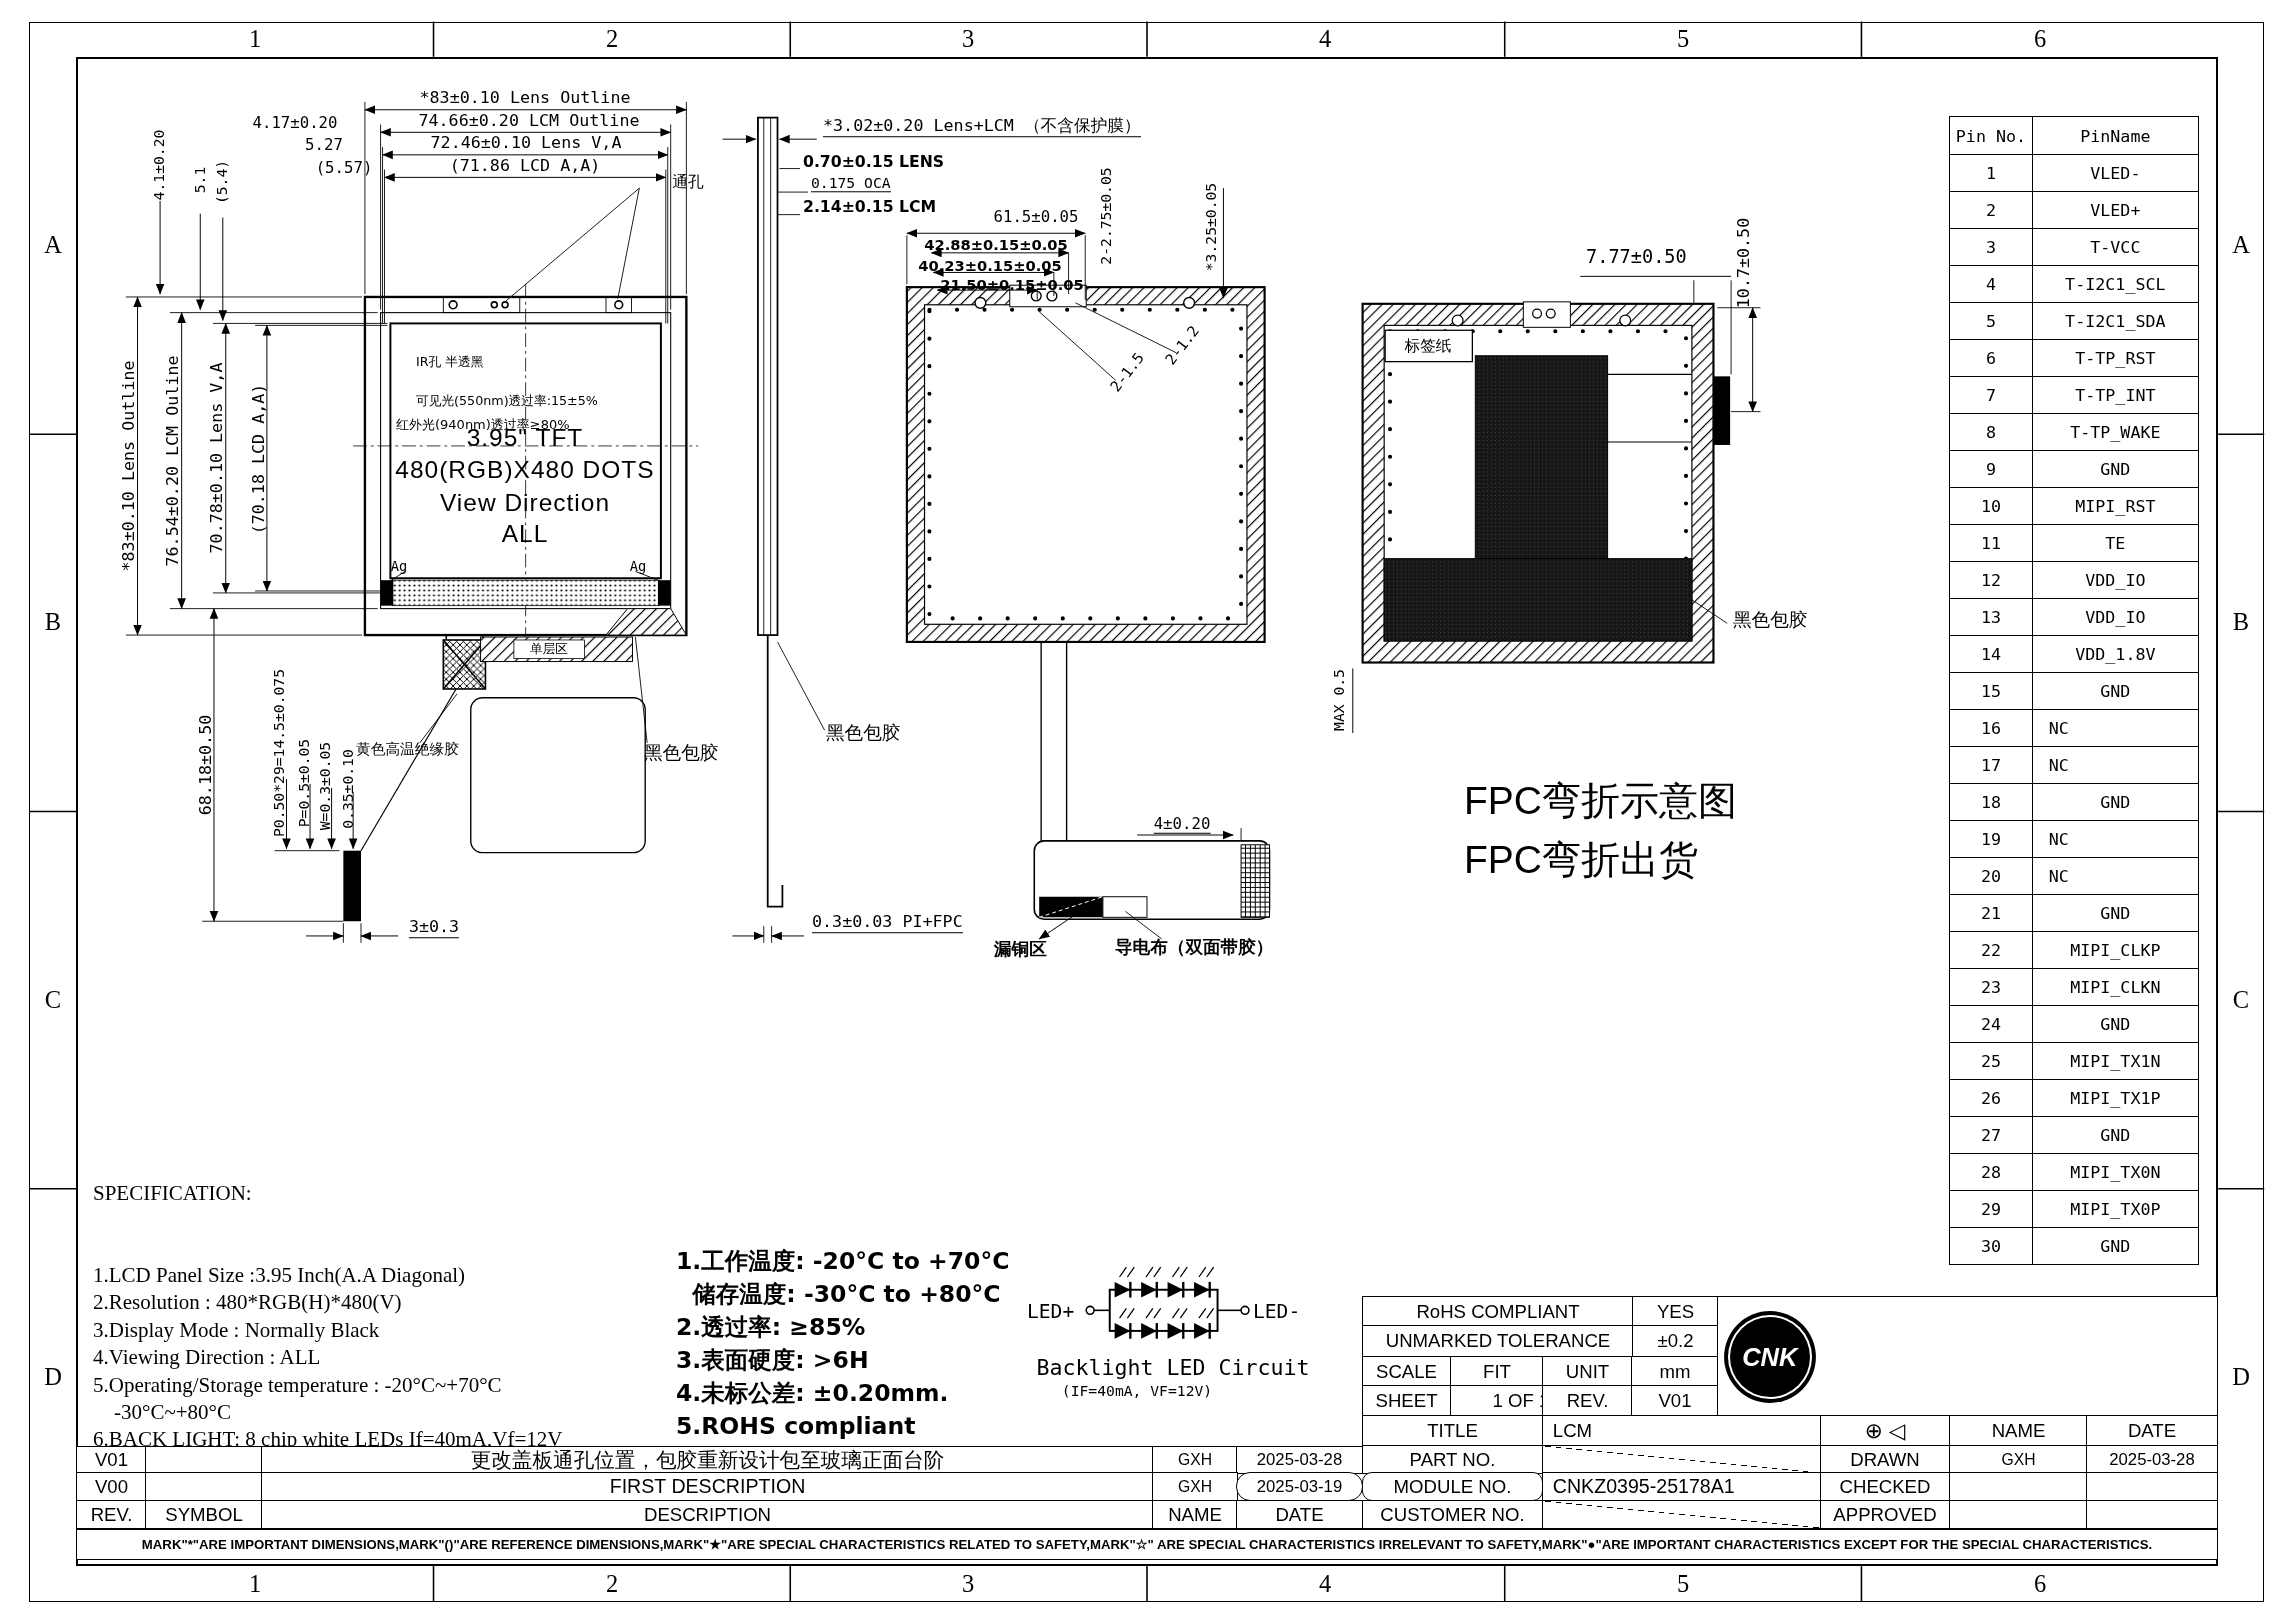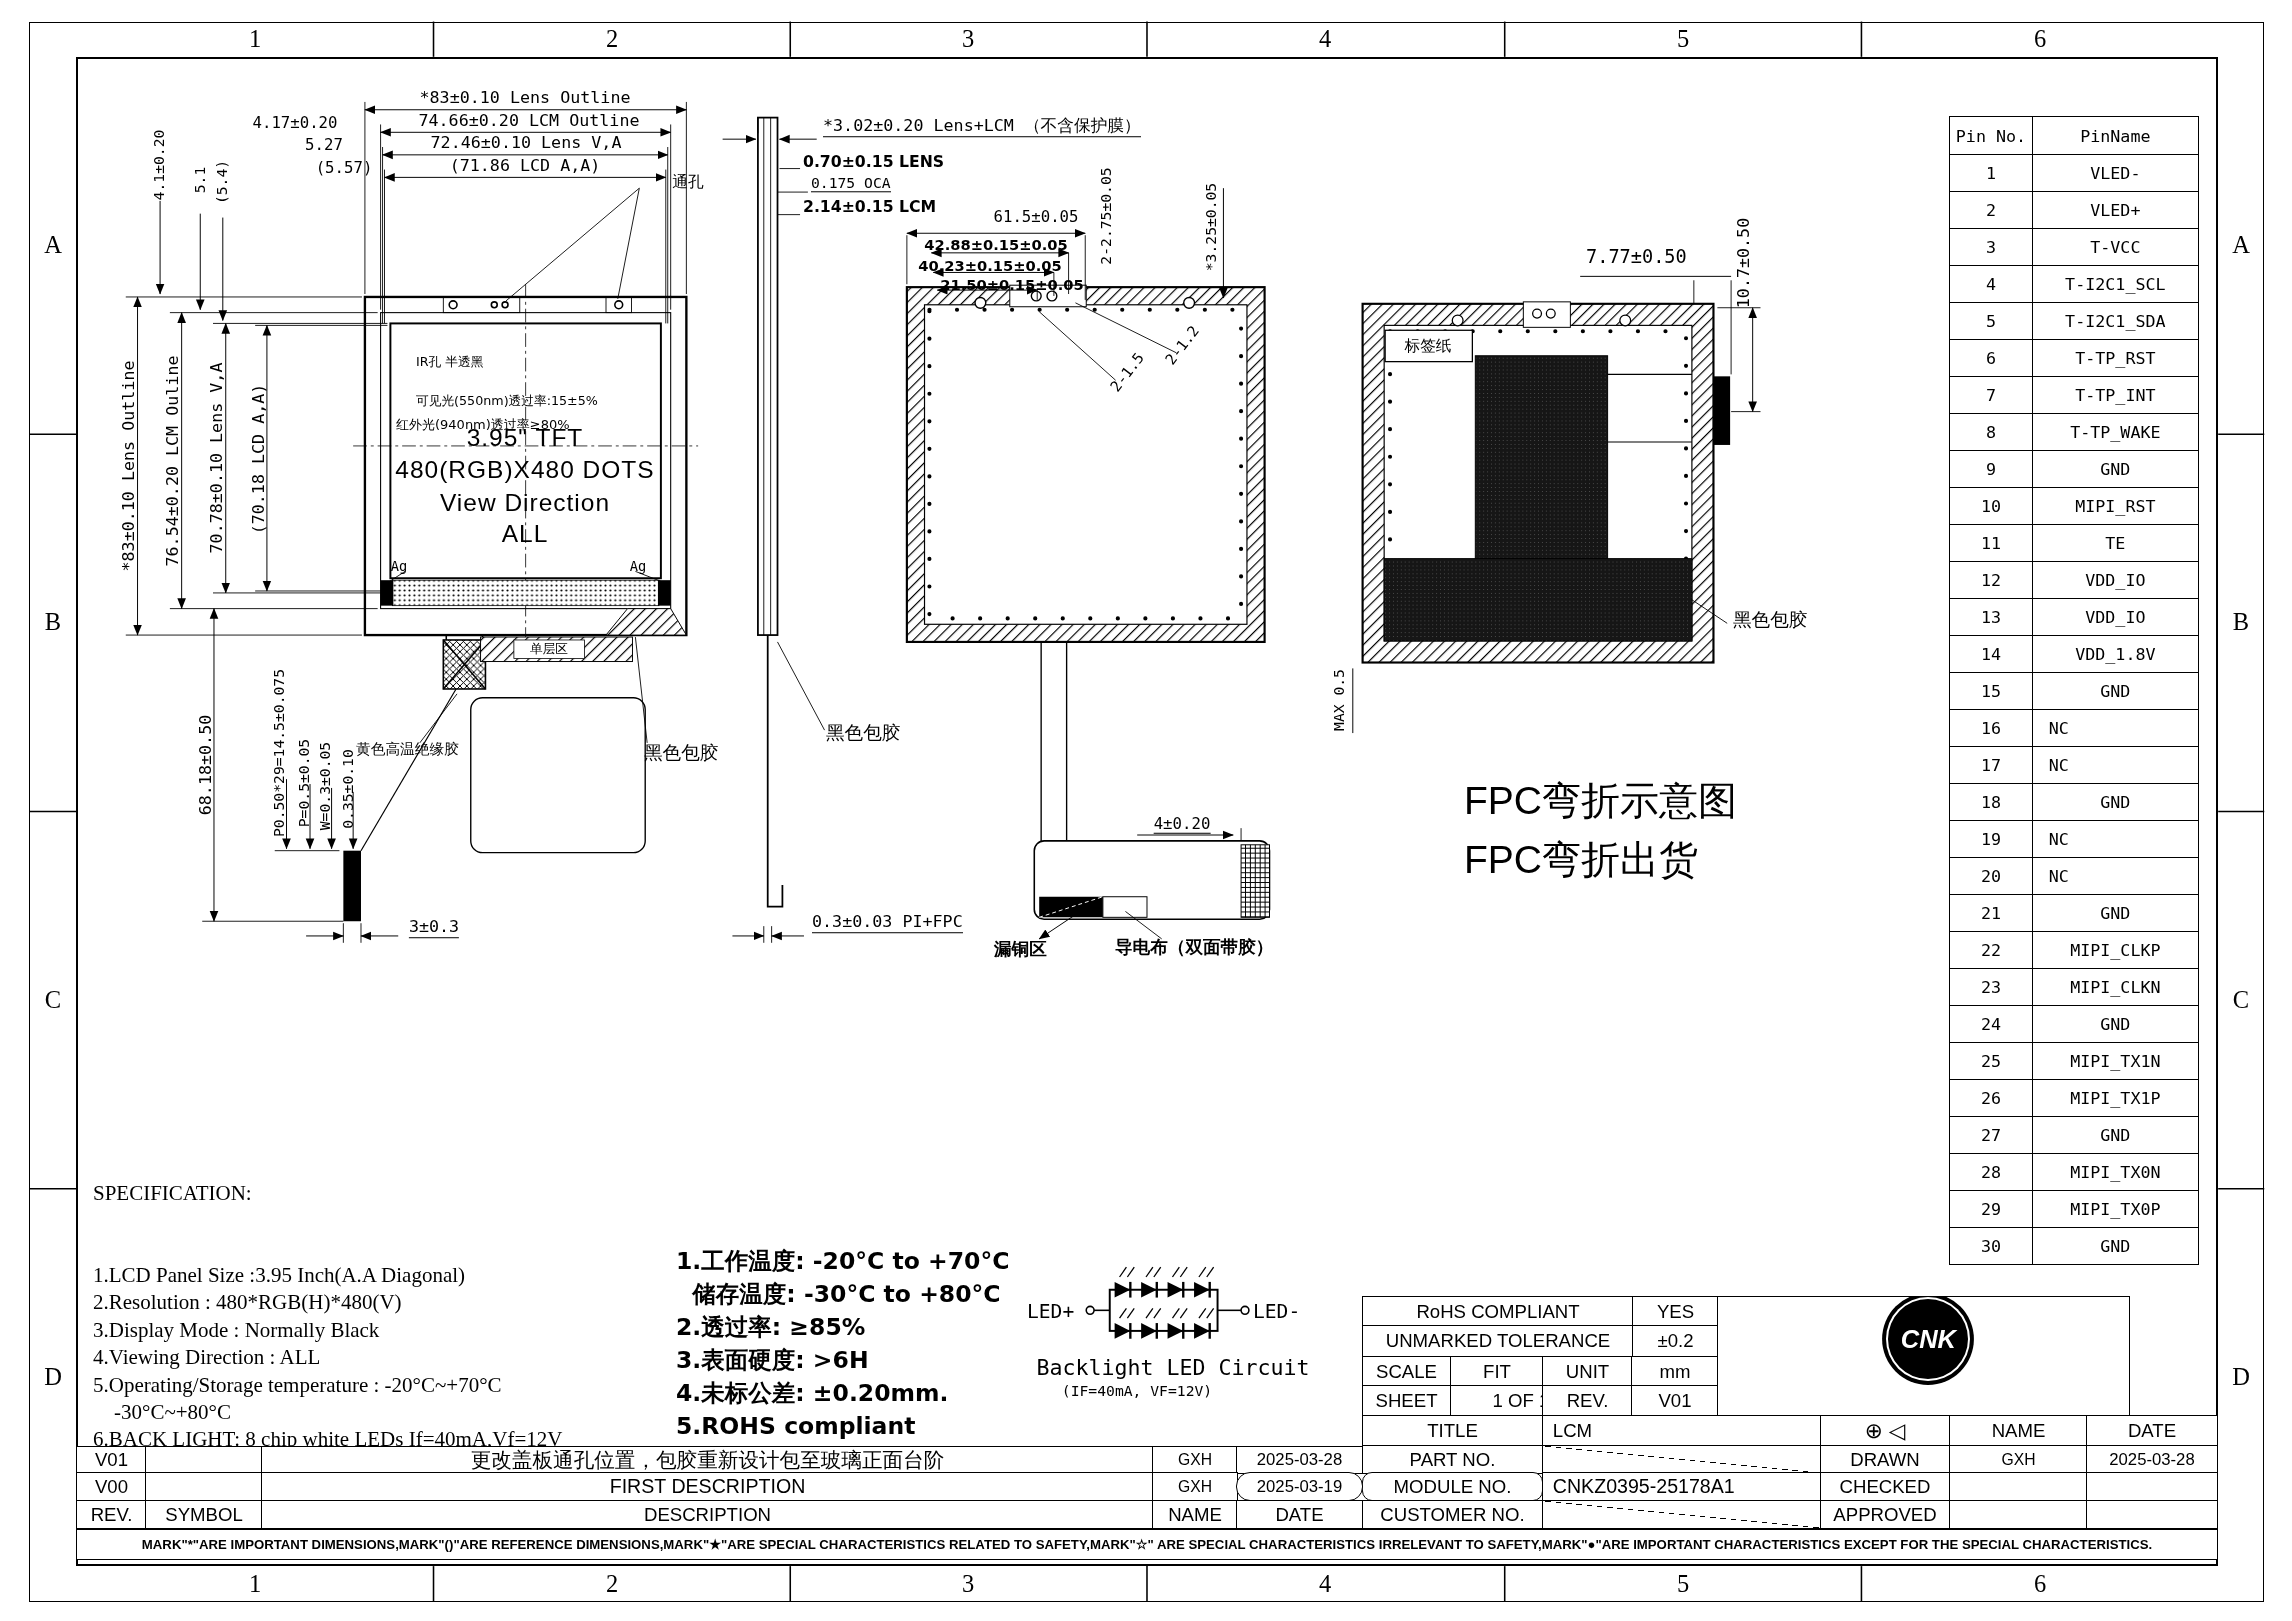--- a/index.html
+++ b/index.html
@@ -536,21 +536,21 @@
   <div class="cell" style="left:1632px;top:1325px;width:87px;height:32px;">±0.2</div>
   <div class="cell" style="left:1362px;top:1356px;width:89px;height:31px;">SCALE</div>
   <div class="cell" style="left:1450px;top:1356px;width:94px;height:31px;">FIT</div>
   <div class="cell" style="left:1542px;top:1356px;width:91px;height:31px;">UNIT</div>
   <div class="cell" style="left:1631px;top:1356px;width:88px;height:31px;">mm</div>
   <div class="cell" style="left:1362px;top:1385px;width:89px;height:32px;">SHEET</div>
   <div class="cell" style="left:1450px;top:1385px;width:94px;height:32px;padding-left:48px;">1 OF 1</div>
   <div class="cell" style="left:1542px;top:1385px;width:91px;height:32px;">REV.</div>
   <div class="cell" style="left:1631px;top:1385px;width:88px;height:32px;">V01</div>
 
-  <div class="cell" id="logo-box" style="left:1717px;top:1296px;width:413px;height:122px;flex-direction:column;">
+  <div class="cell" id="logo-box" style="left:1717px;top:1296px;width:501px;height:122px;">
     <div id="logo-circle">CNK</div>
   </div>
 
   <div class="cell" style="left:1362px;top:1415px;width:181px;height:31px;">TITLE</div>
   <div class="cell left" style="left:1542px;top:1415px;width:280px;height:31px;">LCM</div>
   <div class="cell" style="left:1820px;top:1415px;width:130px;height:31px;font-size:21.6px;">⊕ ◁</div>
   <div class="cell" style="left:1949px;top:1415px;width:139px;height:31px;">NAME</div>
   <div class="cell" style="left:2086px;top:1415px;width:132px;height:31px;">DATE</div>
 
   <div class="cell" style="left:1362px;top:1445px;width:181px;height:29px;">PART NO.</div>

